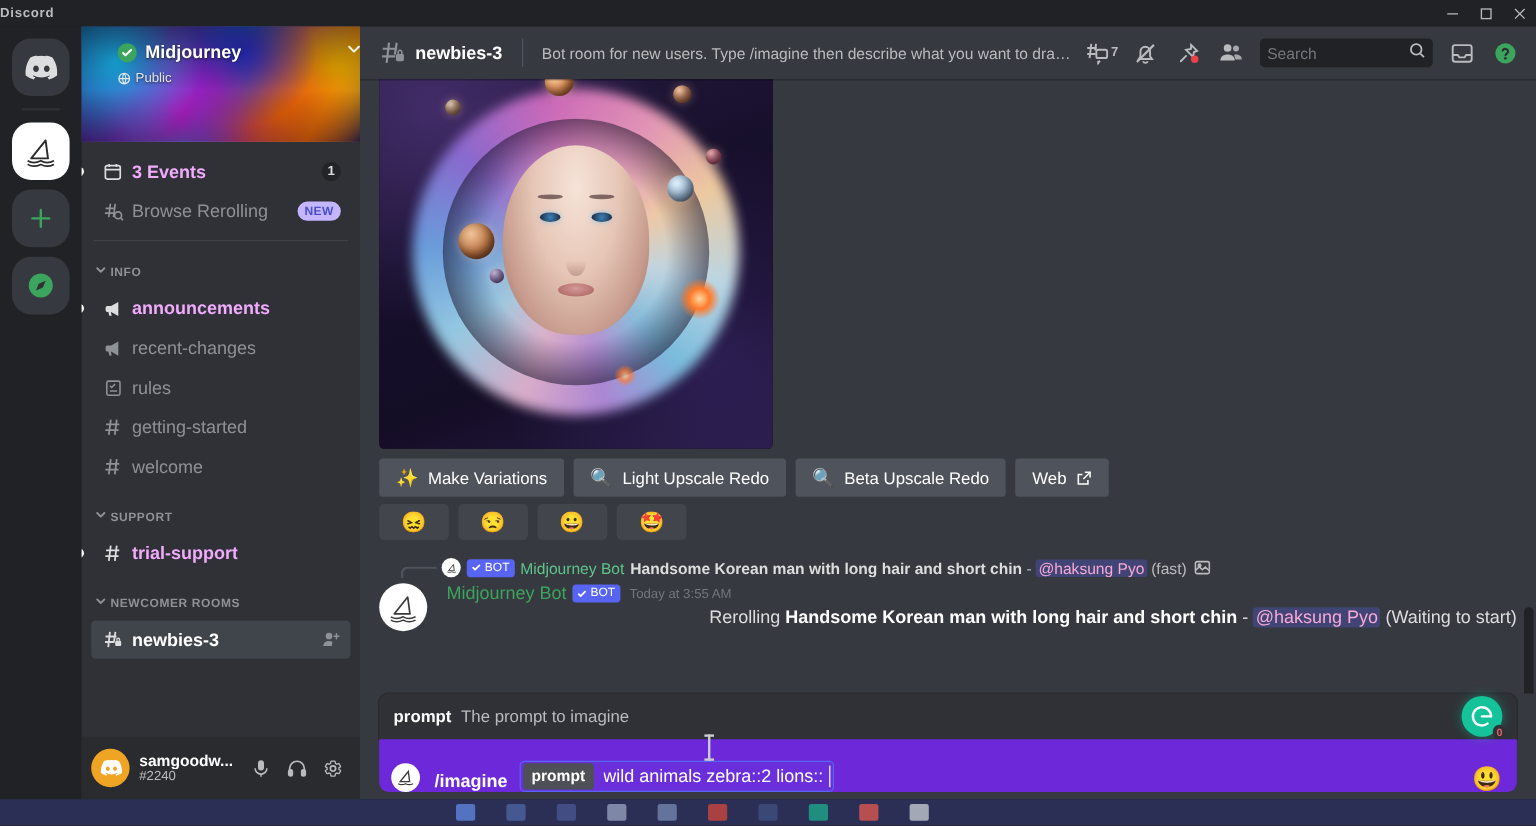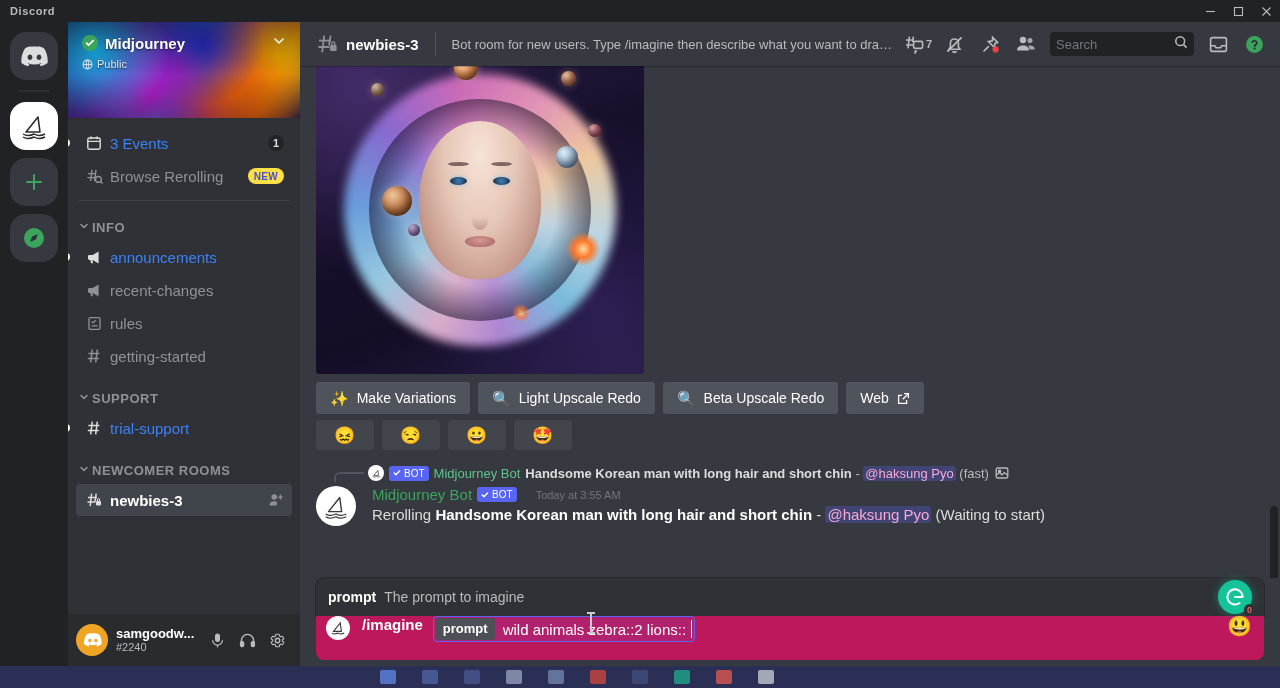--- a/index.html
+++ b/index.html
@@ -13,21 +13,21 @@
   .app { position: relative; width: 1280px; height: 688px; overflow: hidden; }
 
   
   .titlebar {
     position: absolute; top: 0; left: 0; width: 1280px; height: 22px;
     background: #202225; display: flex; align-items: center;
     z-index: 40;
   }
   .titlebar .tb-title {
     font-size: 11px; font-weight: bold; color: #b9bbbe;
-    letter-spacing: .6px; margin-left: 10px;
+    letter-spacing: .6px; 
   }
   .tb-controls { margin-left: auto; display: flex; height: 22px; }
   .tb-btn {
     width: 28px; height: 22px; display: flex; align-items: center;
     justify-content: center; color: #b9bbbe;
   }
   .tb-btn svg { display: block; }
 
   
   .rail {
@@ -72,21 +72,21 @@
       radial-gradient(circle at 72% 68%, #ff6a00 0%, rgba(255,106,0,0) 40%),
       radial-gradient(circle at 90% 35%, #ffd000 0%, rgba(255,208,0,0) 32%),
       radial-gradient(circle at 48% 50%, #7a18c0 0%, rgba(122,24,192,0) 45%),
       linear-gradient(118deg, #1b2b6b 0%, #6a1fa8 28%, #1e9ad6 48%, #c32ba0 66%, #e8601b 84%, #2b1b55 100%);
   }
   .guild-banner::after {
     content:""; position:absolute; inset:0;
     background: linear-gradient(180deg, rgba(0,0,0,.40) 0%, rgba(0,0,0,.08) 55%, rgba(0,0,0,.30) 100%);
   }
   .guild-head {
-    position: absolute; z-index: 2; left: 0; top: 0; width: 232px;
+    position: absolute; z-index: 2; left: 16px; top: 0; width: 232px;
     padding: 12px 14px 0 14px;
   }
   .guild-row { display: flex; align-items: center; }
   .verified-badge {
     width: 16px; height: 16px; border-radius: 50%; background: #3ba55d;
     display: flex; align-items: center; justify-content: center;
     margin-right: 7px; flex: none;
   }
   .guild-name {
     font-size: 15px; font-weight: bold; color: #fff;
@@ -116,48 +116,48 @@
   }
   .chan-ico {
     width: 20px; height: 20px; margin-right: 6px; flex: none;
     display: flex; align-items: center; justify-content: center;
     color: #8e9297;
   }
   .chan-label {
     font-size: 15px; color: #8e9297; white-space: nowrap;
     overflow: hidden; text-overflow: ellipsis;
   }
-  .chan-row.unread .chan-label { color: #3b82f6; font-weight: normal; }
+  .chan-row.unread .chan-label { color: #f0abfc; font-weight: bold; }
   .chan-row.unread .chan-ico { color: #dcddde; }
   .chan-row.sel .chan-label { color: #fff; font-weight: bold; }
   .chan-row.sel .chan-ico { color: #dcddde; }
 
   .badge-num {
     margin-left: auto; min-width: 16px; height: 16px; border-radius: 8px;
     background: #232428; color: #dcddde; font-size: 11px; font-weight: bold;
     display: flex; align-items: center; justify-content: center; padding: 0 5px;
   }
   .badge-new {
     margin-left: auto; height: 16px; border-radius: 8px;
-    background: #fde047; color: #4a50c9; font-size: 10px; font-weight: bold;
+    background: #c4b5fd; color: #4a50c9; font-size: 10px; font-weight: bold;
     display: flex; align-items: center; justify-content: center; padding: 0 6px;
     letter-spacing: .3px;
   }
   .chan-trail { margin-left: auto; color: #8e9297; display: flex; }
 
   .chan-divider {
     height: 1px; background: #3f4147; margin: 8px 10px;
   }
   .cat-row {
     display: flex; align-items: center; height: 24px;
     margin: 14px 8px 2px 8px; padding: 0 2px; cursor: pointer;
   }
   .cat-row .cat-chev { color: #8e9297; margin-right: 2px; }
   .cat-label {
-    font-size: 13px; font-weight: bold; color: #8e9297;
+    font-size: 10px; font-weight: bold; color: #8e9297;
     letter-spacing: .5px; text-transform: uppercase;
   }
 
   .user-panel {
     height: 52px; background: #292b2f; display: flex; align-items: center;
     padding: 0 8px; flex: none;
   }
   .user-av {
     width: 32px; height: 32px; border-radius: 50%;
     background: #f0a423; display: flex; align-items: center;
@@ -330,22 +330,22 @@
 
   .msg-main { display: flex; padding-top: 2px; }
   .msg-av {
     width: 40px; height: 40px; border-radius: 50%; background: #fff;
     flex: none; margin-right: 16px; display: flex; align-items: center;
     justify-content: center; overflow: hidden; cursor: pointer;
   }
   .msg-body { flex: 1; min-width: 0; }
   .msg-head { display: flex; align-items: center; }
   .msg-author { color: #3ba55d; font-size: 15px; font-weight: 500; margin-right: 5px; cursor: pointer; }
-  .msg-time { color: #72767d; font-size: 11px; margin-left: 14px; text-align: center; }
-  .msg-text { color: #dcddde; font-size: 15px; line-height: 21px; margin-top: 1px; }
+  .msg-time { color: #72767d; font-size: 11px; margin-left: 3px; text-align: center; }
+  .msg-text { color: #dcddde; font-size: 15px; line-height: 21px; margin-top: 1px; text-align: right; }
   .msg-text b { font-weight: bold; color: #fff; }
 
   
   .composer-area { flex: none; padding: 0 16px 6px 16px; position: relative; }
   .cmd-popover {
     background: #2f3136; border-radius: 8px 8px 0 0; height: 38px;
     display: flex; align-items: center; padding: 0 12px;
     box-shadow: 0 0 0 1px rgba(32,34,37,.6);
   }
   .cmd-arg { font-size: 14px; font-weight: bold; color: #fff; margin-right: 8px; }
@@ -355,22 +355,22 @@
     border-radius: 50%; background: #15c39a;
     display: flex; align-items: center; justify-content: center;
     box-shadow: 0 0 10px rgba(21,195,154,.45); cursor: pointer; z-index: 6;
   }
   .grammarly .gcount {
     position: absolute; right: -3px; bottom: -2px; background: #2f3136;
     border-radius: 7px; color: #e06464; font-size: 9px; font-weight: bold;
     padding: 0 3px; line-height: 12px; height: 12px;
   }
   .composer {
-    background: #be185d; border-radius: 0 0 8px 8px; min-height: 44px;
-    display: flex; align-items: flex-start; padding: 0 12px 0 10px;
+    background: #6d28d9; border-radius: 0 0 8px 8px; min-height: 44px;
+    display: flex; align-items: flex-end; padding: 0 12px 0 10px;
   }
   .comp-av {
     width: 24px; height: 24px; border-radius: 50%; background: #fff;
     flex: none; margin-right: 12px; display: flex; align-items: center;
     justify-content: center; overflow: hidden; cursor: pointer;
   }
   .slash-name { color: #fff; font-size: 15px; font-weight: bold; margin-right: 10px; }
   .cmd-pill {
     display: flex; align-items: center; height: 26px;
     border: 1px solid #5865f2; border-radius: 4px; background: rgba(88,101,242,.12);
@@ -578,20 +578,28 @@
 
       <div class="chan-row">
         <span class="chan-ico">
           <svg width="16" height="16" viewBox="0 0 16 16" fill="none" stroke="currentColor" stroke-width="1.5">
               <path d="M2.4 5.6h11M1.8 10.4h11M6.3 1.6L4.7 14.4M11.3 1.6L9.7 14.4"></path>
             </svg>
         </span>
         <span class="chan-label">getting-started</span>
       </div>
 
+      <div class="chan-row">
+        <span class="chan-ico">
+          <svg width="16" height="16" viewBox="0 0 16 16" fill="none" stroke="currentColor" stroke-width="1.5">
+              <path d="M2.4 5.6h11M1.8 10.4h11M6.3 1.6L4.7 14.4M11.3 1.6L9.7 14.4"></path>
+            </svg>
+        </span>
+        <span class="chan-label">welcome</span>
+      </div>
 
       <div class="cat-row">
         <span class="cat-chev">
           <svg width="12" height="12" viewBox="0 0 12 12">
               <path d="M3 4.5l3 3 3-3" stroke="currentColor" stroke-width="1.6" fill="none" stroke-linecap="round" stroke-linejoin="round"></path>
             </svg>
         </span>
         <span class="cat-label">SUPPORT</span>
       </div>
 

